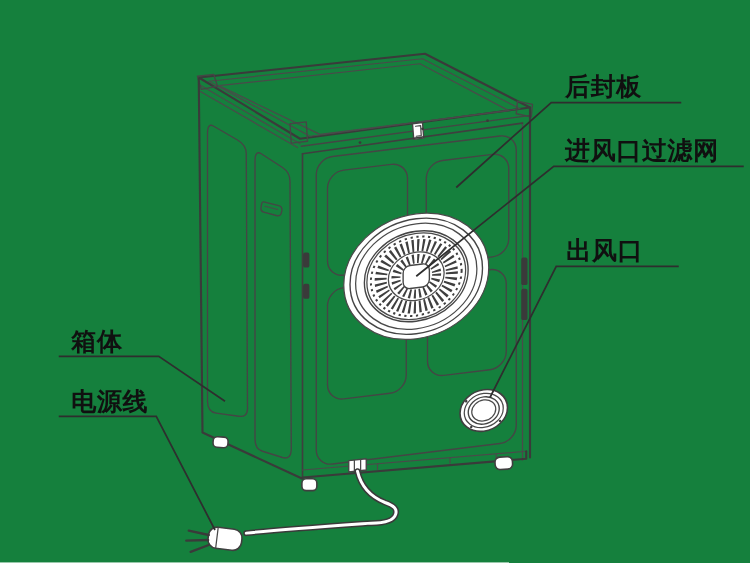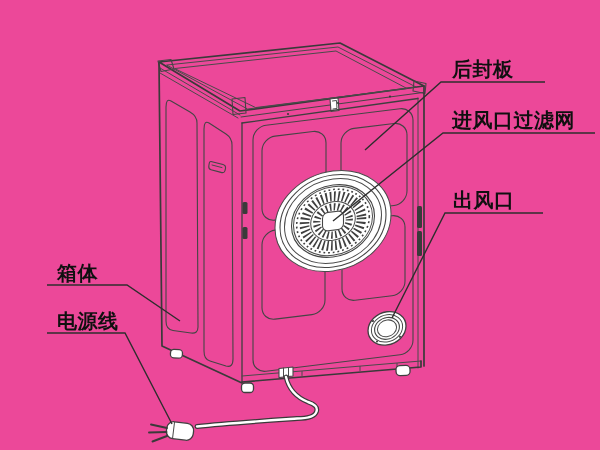--- a/index.html
+++ b/index.html
@@ -1,16 +1,16 @@
 <!DOCTYPE html>
 <html><head>
 <meta charset="utf-8">
 <style>
   html,body{margin:0;padding:0;background:#ffffff;width:600px;height:450px;overflow:hidden;}
-  .stage{position:relative;width:600px;height:450px;background:#ec4899;}
+  .stage{position:relative;width:600px;height:450px;background:#15803d;}
   svg{display:block;}
   .c17{stroke:#3a3a3a;stroke-width:1.7;fill:none;stroke-linejoin:round;stroke-linecap:round;}
   .c13{stroke:#3f3f3f;stroke-width:1.3;fill:none;stroke-linejoin:round;stroke-linecap:round;}
   .c11{stroke:#454545;stroke-width:1.1;fill:none;stroke-linejoin:round;stroke-linecap:round;}
   .c10{stroke:#4a4a4a;stroke-width:1;fill:none;stroke-linejoin:round;stroke-linecap:round;}
   .wfill{fill:#ffffff;}
   .dark{fill:#3a3a3a;stroke:none;}
   .leader{stroke:#2e2e2e;stroke-width:1.4;fill:none;stroke-linejoin:miter;stroke-linecap:butt;}
   .lbl{font-family:"Liberation Sans",sans-serif;font-size:20px;font-weight:600;fill:#101010;letter-spacing:0.5px;}
 </style>

